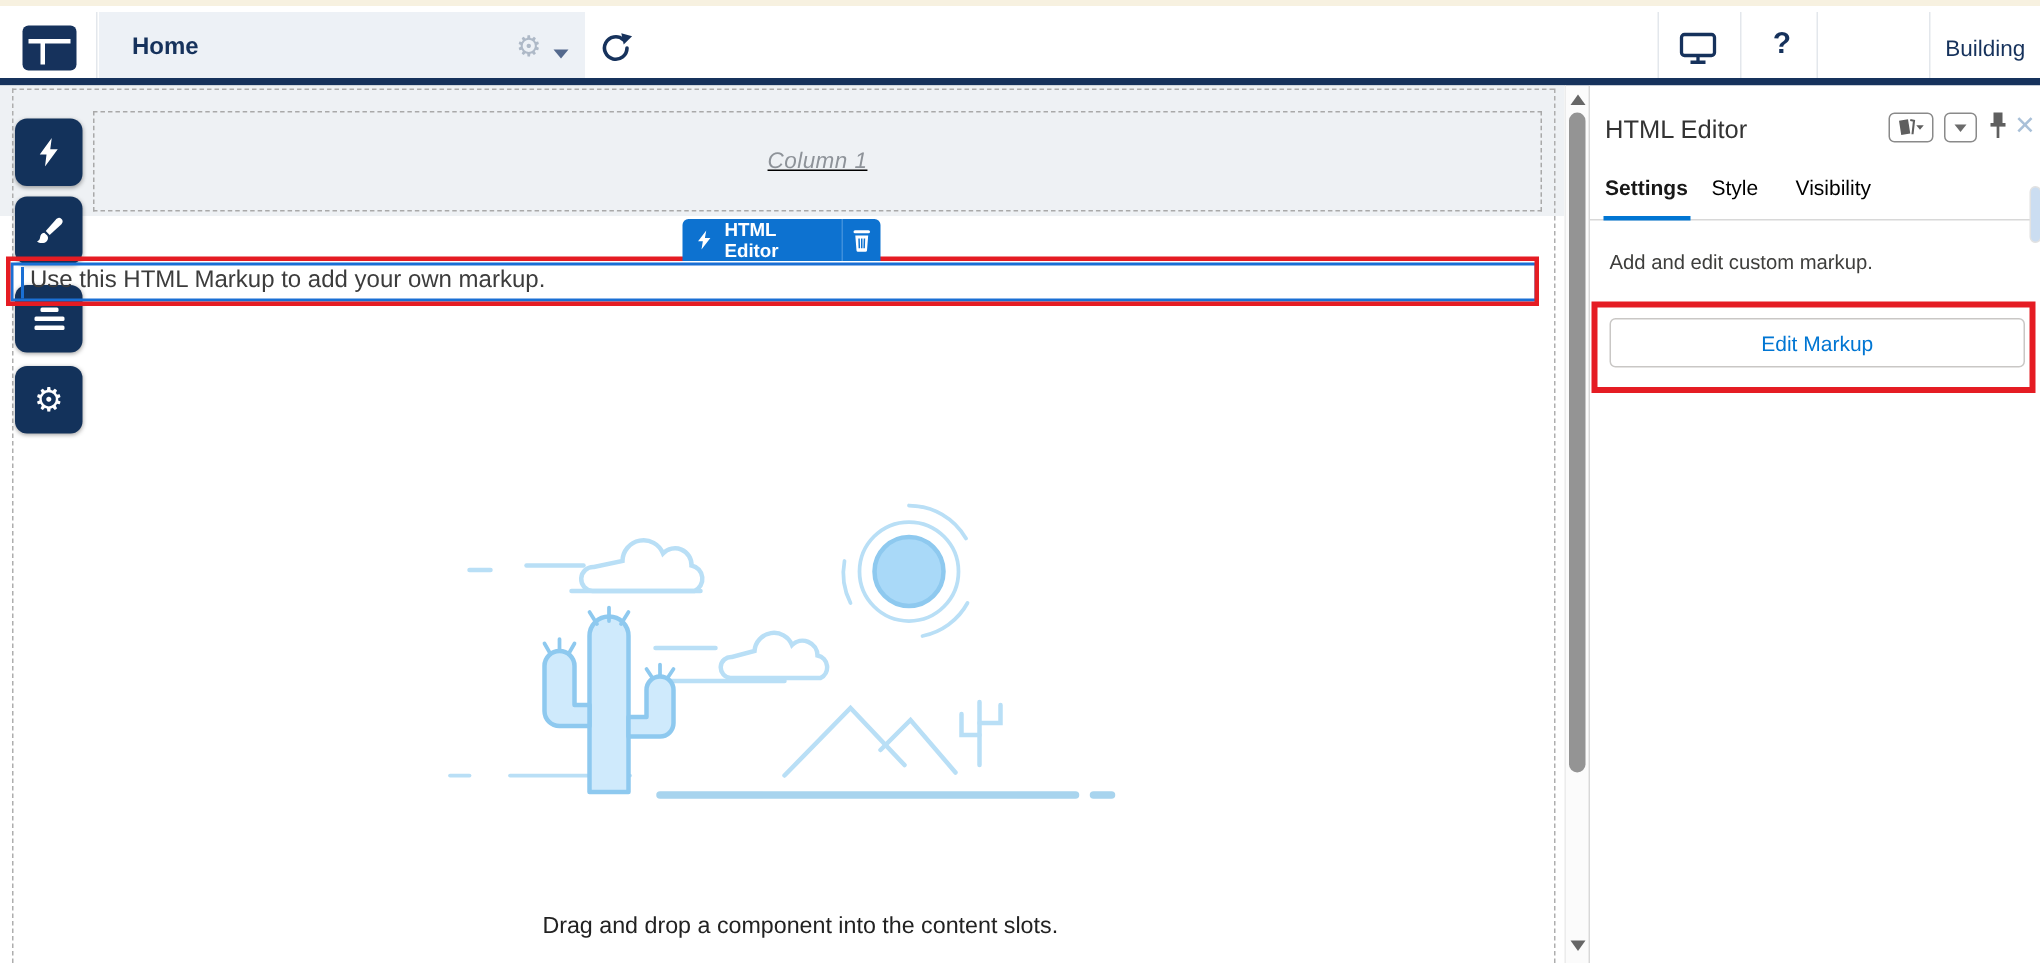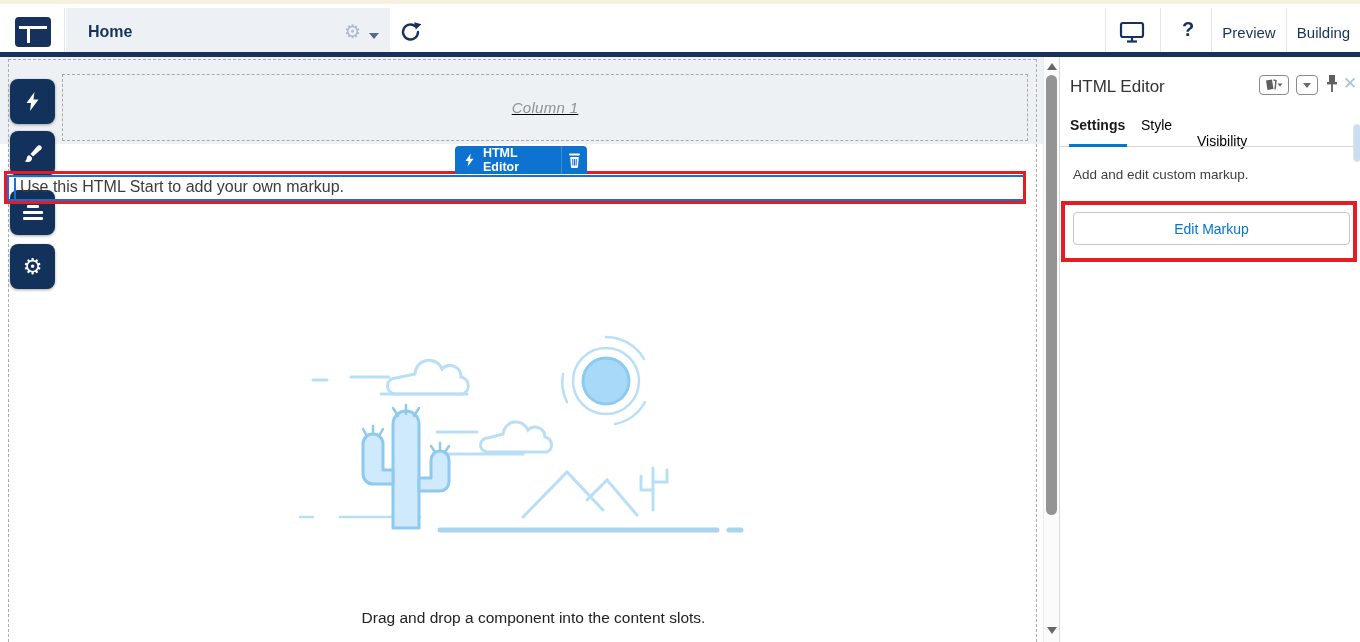--- a/index.html
+++ b/index.html
@@ -76,21 +76,21 @@
   #panel-title { position:absolute; left:10px; top:20px; font-size:17px; color:#333; }
   .panel-icon-btn { position:absolute; top:18px; height:20px; border:1px solid #8a8a8a; border-radius:4px; background:#fff; display:flex; align-items:center; justify-content:center; cursor:pointer; }
   #variations-btn { left:199px; width:30px; }
   #collapse-btn { left:236px; width:22px; }
   #collapse-btn .caret { width:0; height:0; border-left:4px solid transparent; border-right:4px solid transparent; border-top:5px solid #6b6b6b; }
   #pin-btn { position:absolute; left:264px; top:16px; width:16px; height:22px; cursor:pointer; }
   #close-btn { position:absolute; left:282px; top:17px; width:16px; height:20px; color:#a9c0d8; font-size:17px; line-height:20px; text-align:center; cursor:pointer; }
   .panel-tab { position:absolute; top:60px; height:30px; font-size:14px; color:#000000; cursor:pointer; }
   #tab-settings { left:10px; font-weight:bold; color:#181818; }
   #tab-style { left:81px; }
-  #tab-visibility { left:137px;margin-top:16px; }
+  #tab-visibility { left:137px; }
   #tabs-underline { position:absolute; left:0; top:89px; width:301px; height:1px; background:#d8d8d8; }
   #tab-active-bar { position:absolute; left:9px; top:87px; width:58px; height:3px; background:#0176d3; }
   #panel-scroll-thumb { position:absolute; left:293px; top:67px; width:8px; height:38px; background:#cbddf1; border:1px solid #e2e2e2; border-radius:4px; }
   #panel-desc { position:absolute; left:13px; top:110px; font-size:13.5px; color:#3e3e3c; }
   #red-box-panel { position:absolute; left:1px; top:144px; width:296px; height:61px; border:4px solid #e51c23; z-index:5; pointer-events:none; }
   #edit-markup-btn { position:absolute; left:13px; top:155px; width:277px; height:33px; background:#fff; border:1px solid #c9c7c5; border-radius:4px; font-size:14px; color:#0176d3; display:flex; align-items:center; justify-content:center; cursor:pointer; font-family:"Liberation Sans", sans-serif; }
 </style>
 </head>
 <body>
 
@@ -122,21 +122,20 @@
     <div id="monitor-btn" class="abs">
       <svg width="30" height="24" viewBox="0 0 30 24">
         <rect x="4" y="3" width="22" height="14" rx="2" fill="none" stroke="#16325c" stroke-width="2.2"></rect>
         <line x1="15" y1="17" x2="15" y2="21" stroke="#16325c" stroke-width="2.2"></line>
         <line x1="10" y1="21.5" x2="20" y2="21.5" stroke="#16325c" stroke-width="2.2"></line>
       </svg>
     </div>
     <div class="tb-divider abs" style="left:1160px"></div>
     <div id="help-btn" class="abs">?</div>
     <div class="tb-divider abs" style="left:1211px"></div>
-    <div id="preview-btn" class="tb-text-btn abs">Preview</div>
     <div class="tb-divider abs" style="left:1286px"></div>
     <div id="publish-btn" class="tb-text-btn abs">Building</div>
   </div>
 
   <div id="navy-bar" class="abs"></div>
 
   <div id="canvas" class="abs">
     <div id="canvas-gray"></div>
     <div id="outer-dash-top"></div>
     <div id="outer-dash-left"></div>
@@ -158,21 +157,21 @@
           <path d="M2.2 4 h8.6 l-0.8 10 a1 1 0 0 1 -1 .9 H4 a1 1 0 0 1 -1 -.9 Z" fill="#fff"></path>
           <line x1="4.7" y1="6" x2="4.9" y2="12.5" stroke="#0d72d0" stroke-width="1"></line>
           <line x1="6.5" y1="6" x2="6.5" y2="12.5" stroke="#0d72d0" stroke-width="1"></line>
           <line x1="8.3" y1="6" x2="8.1" y2="12.5" stroke="#0d72d0" stroke-width="1"></line>
         </svg>
       </span>
     </div>
 
     <div id="component-row"></div>
     <div id="text-cursor"></div>
-    <div id="component-text">Use this HTML Start to add your own markup.</div>
+    <div id="component-text">Use this HTML Markup to add your own markup.</div>
     <div id="selection-border"></div>
     <div id="red-box-canvas"></div>
 
     <div id="palette-components" class="palette-btn">
       <svg width="15" height="19" viewBox="0 0 15 19">
         <path d="M9.5 0 L1.5 11 H6 L5 19 L13.5 7.5 H8.5 Z" fill="#fff"></path>
       </svg>
     </div>
     <div id="palette-theme" class="palette-btn">
       <svg width="20" height="20" viewBox="0 0 20 20">

